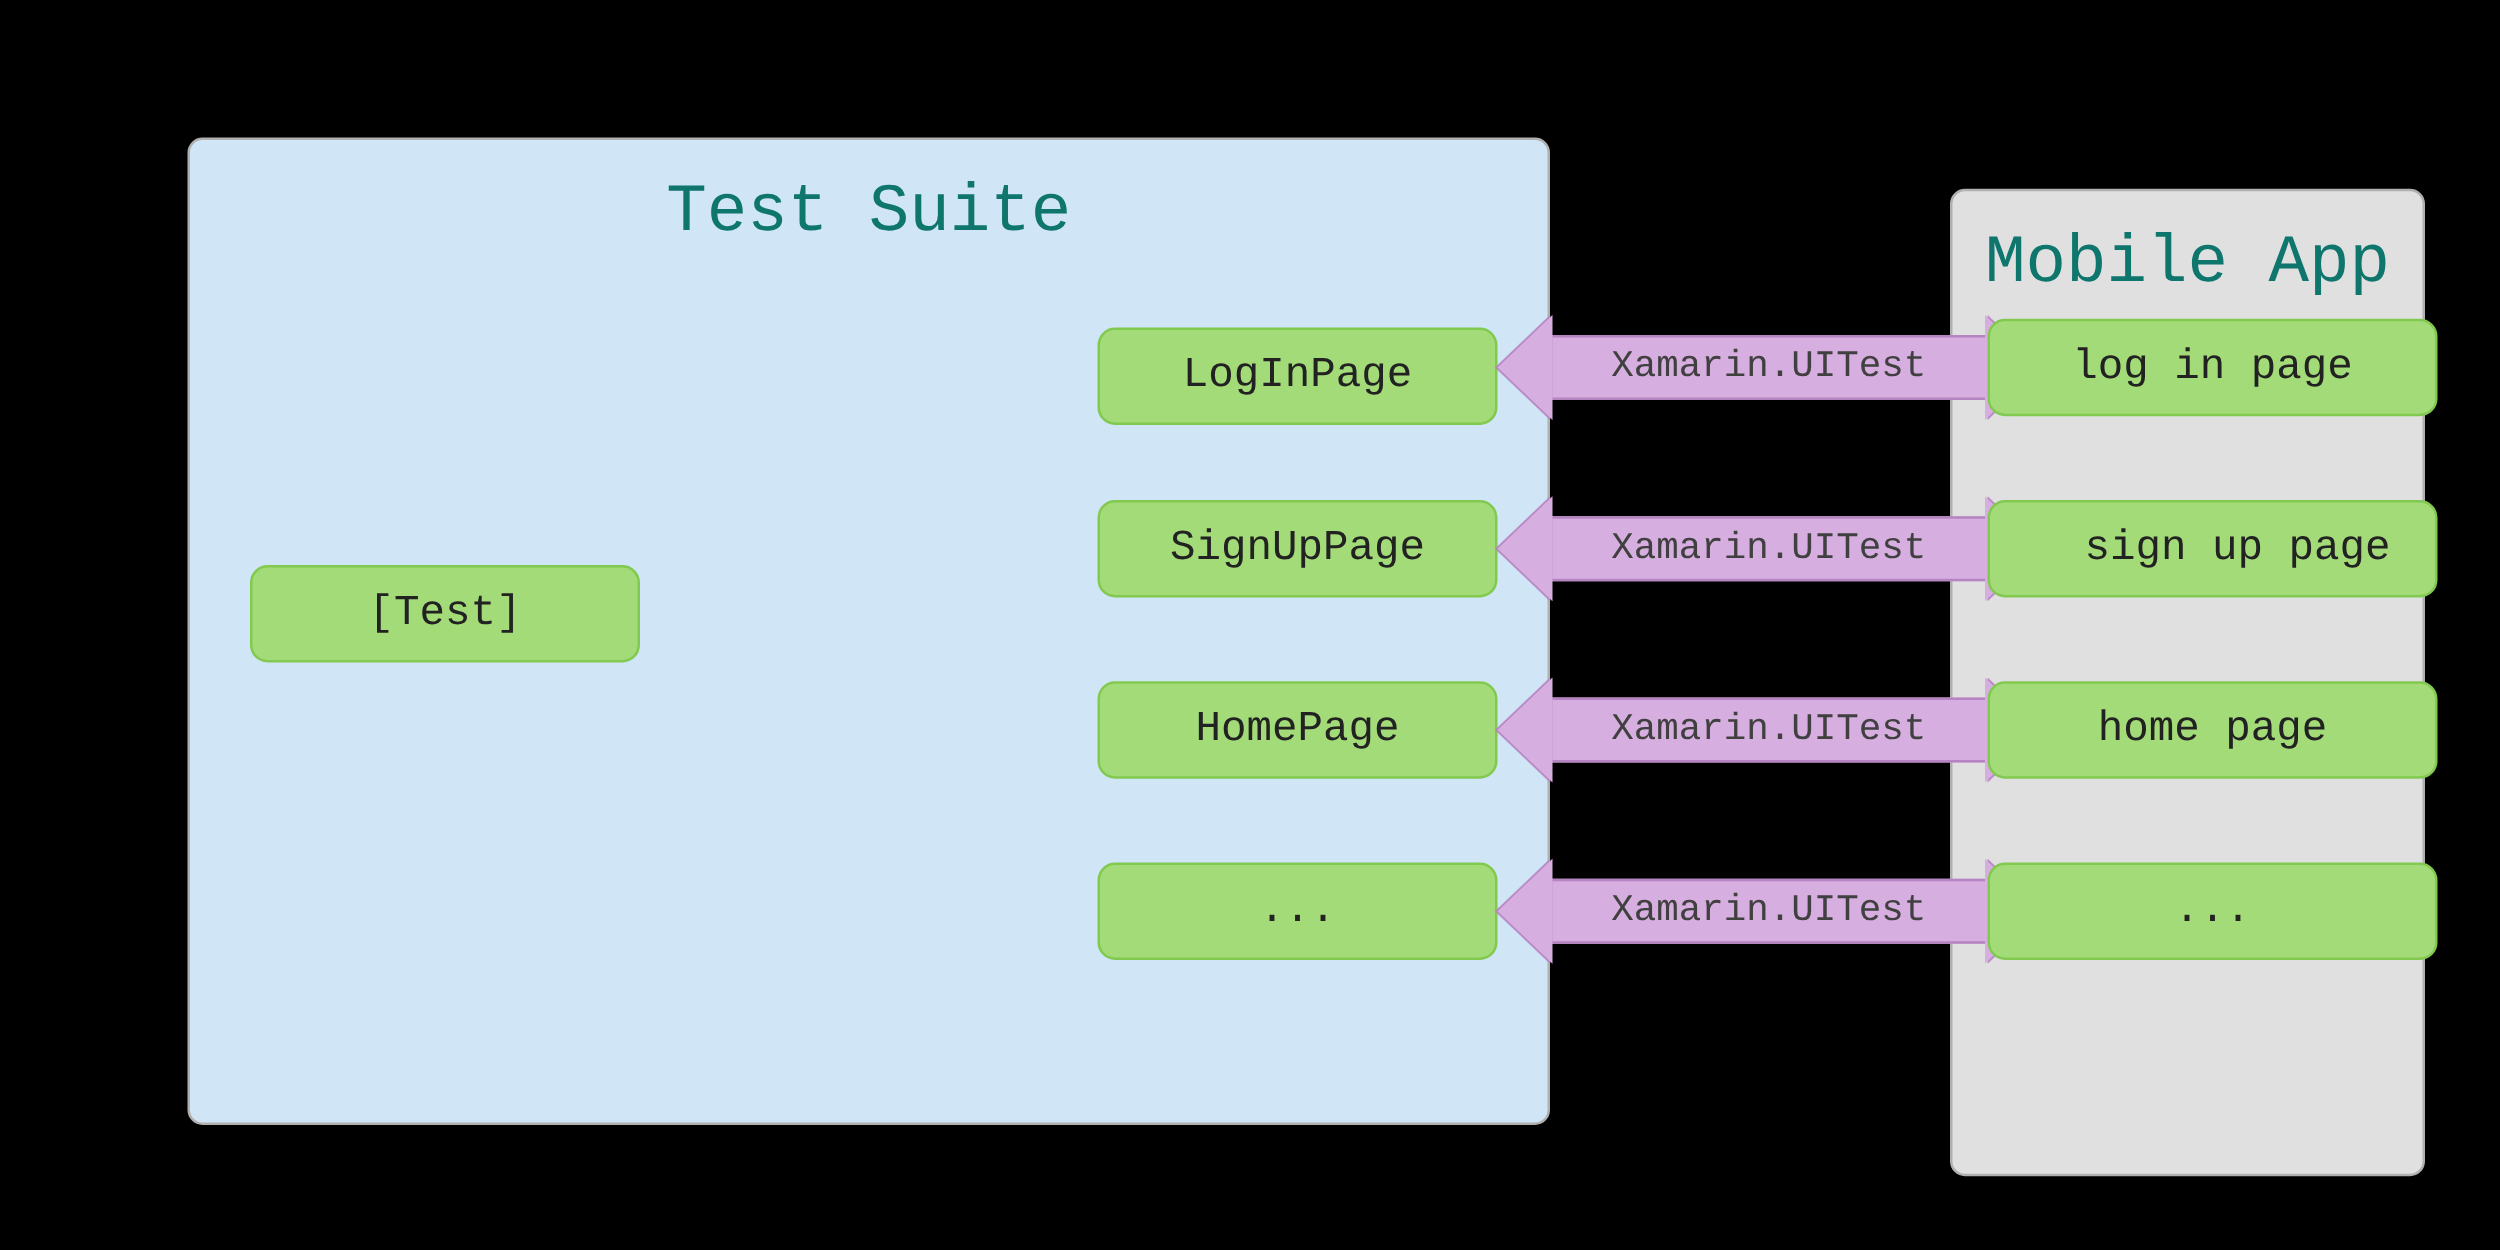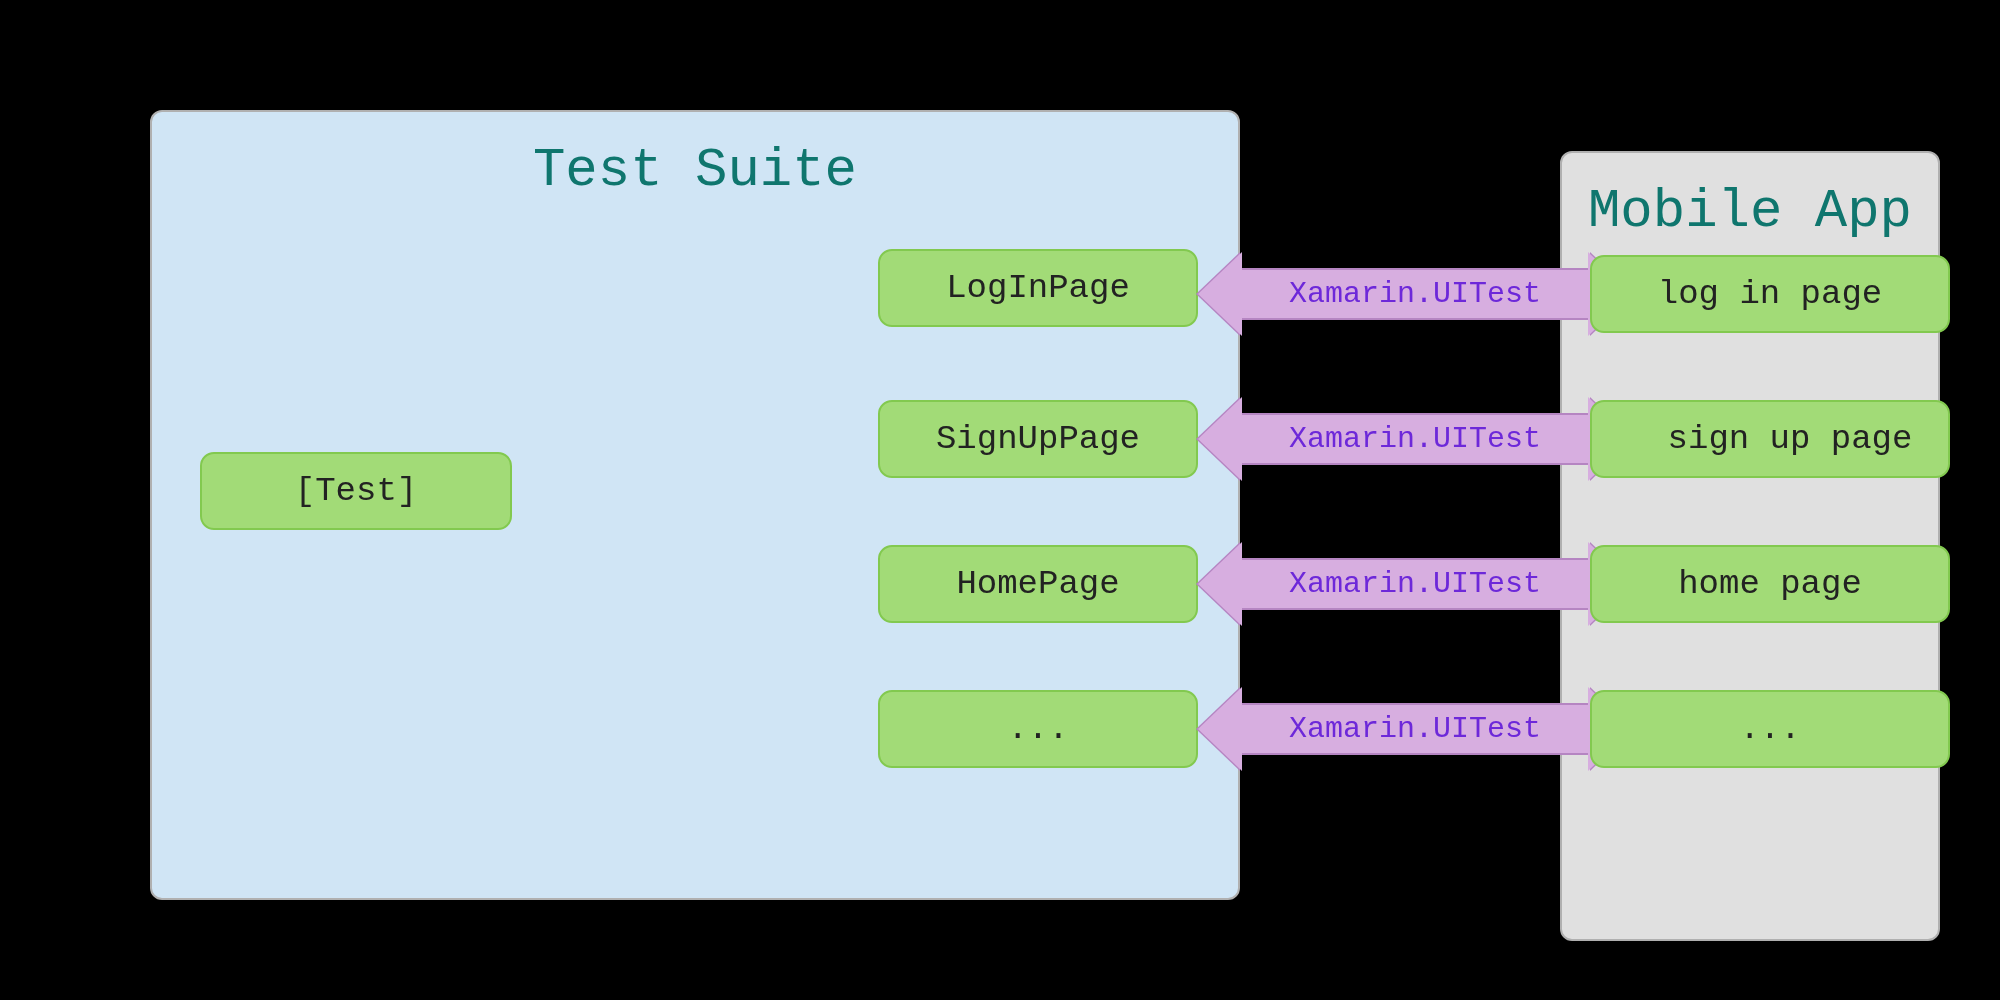--- a/index.html
+++ b/index.html
@@ -52,42 +52,42 @@
     height: 78px;
   }
   
   #test-root {
     left: 200px;
     top: 452px;
     width: 312px;
   }
   
   .page-node { left: 878px; width: 320px; }
-  #page-0 { top: 249px; }
+  #page-0 { top: 262px; }
   #page-1 { top: 400px; }
   #page-2 { top: 545px; }
   #page-3 { top: 690px; }
   
   .app-node { left: 1590px; width: 360px; }
   #app-0 { top: 255px; }
   #app-1 { top: 400px; padding-left: 40px; }
   #app-2 { top: 545px; }
   #app-3 { top: 690px; }
   
   .connector {
     position: absolute;
     left: 1240px;
     width: 350px;
     height: 52px;
     background: #d7aee0;
     border: 2px solid #b585c2;
     display: flex;
     align-items: center;
     justify-content: center;
-    color: #6d28d9;
+    color: #404040;
     font-size: 30px;
   }
   .connector::before, .connector::after {
     content: "";
     position: absolute;
     width: 0; height: 0;
     border-top: 42px solid transparent;
     border-bottom: 42px solid transparent;
   }
   .connector::before {

